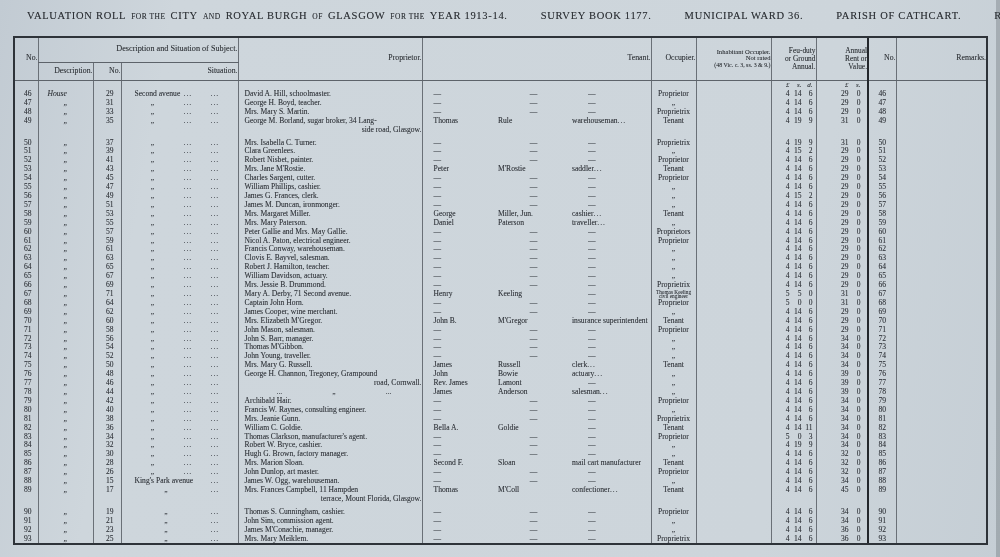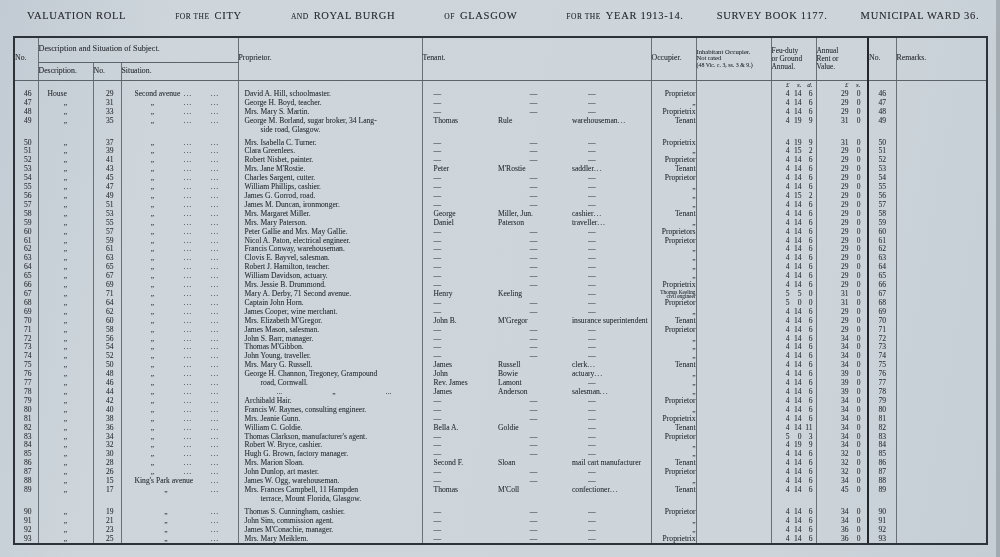--- a/index.html
+++ b/index.html
@@ -8,62 +8,62 @@
     background:linear-gradient(100deg,#c2cbd3 0%,#ced6dc 16%,#cdd5db 78%,#c5ced5 100%);
     font-family:"Liberation Serif","DejaVu Serif",serif;
     color:#34383d;
     text-shadow:0 0 .5px rgba(45,49,54,.45);
   }
   .edge-shade{position:absolute;right:0;top:0;width:4px;height:100%;background:rgba(60,66,72,.25);}
   
   .title{position:absolute;top:10px;left:27px;right:10px;display:flex;align-items:baseline;white-space:nowrap;color:#2e3237;}
   .tseg{text-transform:uppercase;font-family:Liberation Serif, serif;}
   .tseg.lg{font-size:10.5px;letter-spacing:.7px;margin-right:5px;}
-  .tseg.sm{font-size:7.5px;letter-spacing:.5px;margin-right:5px;margin-left:44px;}
+  .tseg.sm{font-size:7.5px;letter-spacing:.5px;margin-right:5px;}
   .tseg.gap{margin-left:28px;}
   
   .sheet{position:absolute;left:13px;top:36px;width:975px;height:509px;box-sizing:border-box;
          border:2px solid #2e3339;}
   table{border-collapse:collapse;table-layout:fixed;width:100%;}
   th,td{padding:0;margin:0;font-weight:normal;white-space:nowrap;overflow:visible;}
-  thead th{vertical-align:middle;text-align:left;font-size:7.8px;line-height:8.6px;color:#34383d;}
+  thead th{vertical-align:middle;text-align:right;font-size:7.8px;line-height:8.6px;color:#34383d;}
   .hr1{height:24px;}
   .hr2{height:18px;}
   .hru{height:10px;}
   .grp{border-bottom:1px solid #5d636a;font-size:8.2px;}
   .hb{border-bottom:1px solid #5d636a;}
   .bl{border-left:1px solid #6a7077;}
   .blk{border-left:2.5px solid #23272c;}
   .tiny div{font-size:6.6px;line-height:6.8px;}
   .tiny .t3{font-size:5.9px;}
   .h3 div{font-size:7.4px;line-height:7.8px;}
   
   tbody td{font-size:7.6px;line-height:8.9px;vertical-align:top;color:#363a40;}
   tr.r{height:8.9px;padding-left:9px;}
   tr.r2{height:17.8px;}
   tr.sp{height:4px;}
   .c-no{text-align:right;padding-right:6px;}
-  .c-desc{text-align:left;padding-left:9px;}
+  .c-desc{text-align:left;padding-left:9px;font-style:italic;}
   .c-hno{text-align:right;padding-right:7px;}
   .cen{text-align:center !important;padding-left:0 !important;}
   .sitw{display:flex;}
   .sname{flex:1 1 auto;text-align:left;padding-left:13px;}
   .sname.cen{flex:1 1 auto;}
   .sdot{flex:0 0 27px;text-align:left;letter-spacing:1px;}
   .c-prop .pl{padding-left:6px;}
-  .c-prop .l2{padding-left:22px;}
+  .c-prop .l2{padding-left:22px;text-align:right;}
   .pspread{display:flex;justify-content:space-between;padding:0 30px 0 38px;}
   .c-tf{text-align:left;padding-left:11px;}
   .c-ts{text-align:left;padding-left:2px;}
   .tow{display:flex;padding:0 6px 0 1px;}
   .tow.sb{}
   .tow.dashp{display:block;padding-left:17px;}
   .tow span{display:inline-block;}
   .tdots{letter-spacing:1px;}
-  .c-occ{text-align:right;}
+  .c-occ{text-align:center;}
   .osm{font-size:5.3px;line-height:4.5px;padding-top:0;}
   .fx{display:flex;padding-right:3px;}
   .fx span{text-align:right;}
   .fx span:nth-child(1){flex:0 0 18px;}
   .fx span:nth-child(2){flex:0 0 12px;}
   .fx span:nth-child(3){flex:0 0 11px;}
   .rx{display:flex;padding-right:6px;}
   .rx span{text-align:right;}
   .rx span:nth-child(1){flex:0 0 32px;}
   .rx span:nth-child(2){flex:0 0 12px;}
@@ -569,21 +569,21 @@
             <td class="c-desc bl cen">„</td>
             <td class="c-hno bl">49</td>
             <td class="c-sit bl">
               <div class="sitw">
                 <span class="sname cen">„</span>
                 <span class="sdot">...</span>
                 <span class="sdot">...</span>
               </div>
             </td>
             <td class="c-prop bl">
-              <div class="pl">James G. Gorrod, road.</div>
+              <div class="pl">James G. Frances, clerk.</div>
             </td>
             <td class="c-tf bl">—</td>
             <td class="c-ts cen">—</td>
             <td class="c-to">
               <div class="tow dashp">—</div>
             </td>
             <td class="c-occ bl">„</td>
             <td class="c-inh bl"></td>
             <td class="c-feu bl">
               <div class="fx">
@@ -1134,21 +1134,21 @@
             <td class="c-desc bl cen">„</td>
             <td class="c-hno bl">58</td>
             <td class="c-sit bl">
               <div class="sitw">
                 <span class="sname cen">„</span>
                 <span class="sdot">...</span>
                 <span class="sdot">...</span>
               </div>
             </td>
             <td class="c-prop bl">
-              <div class="pl">James Mason, salesman.</div>
+              <div class="pl">John Mason, salesman.</div>
             </td>
             <td class="c-tf bl">—</td>
             <td class="c-ts cen">—</td>
             <td class="c-to">
               <div class="tow dashp">—</div>
             </td>
             <td class="c-occ bl">Proprietor</td>
             <td class="c-inh bl"></td>
             <td class="c-feu bl">
               <div class="fx">

